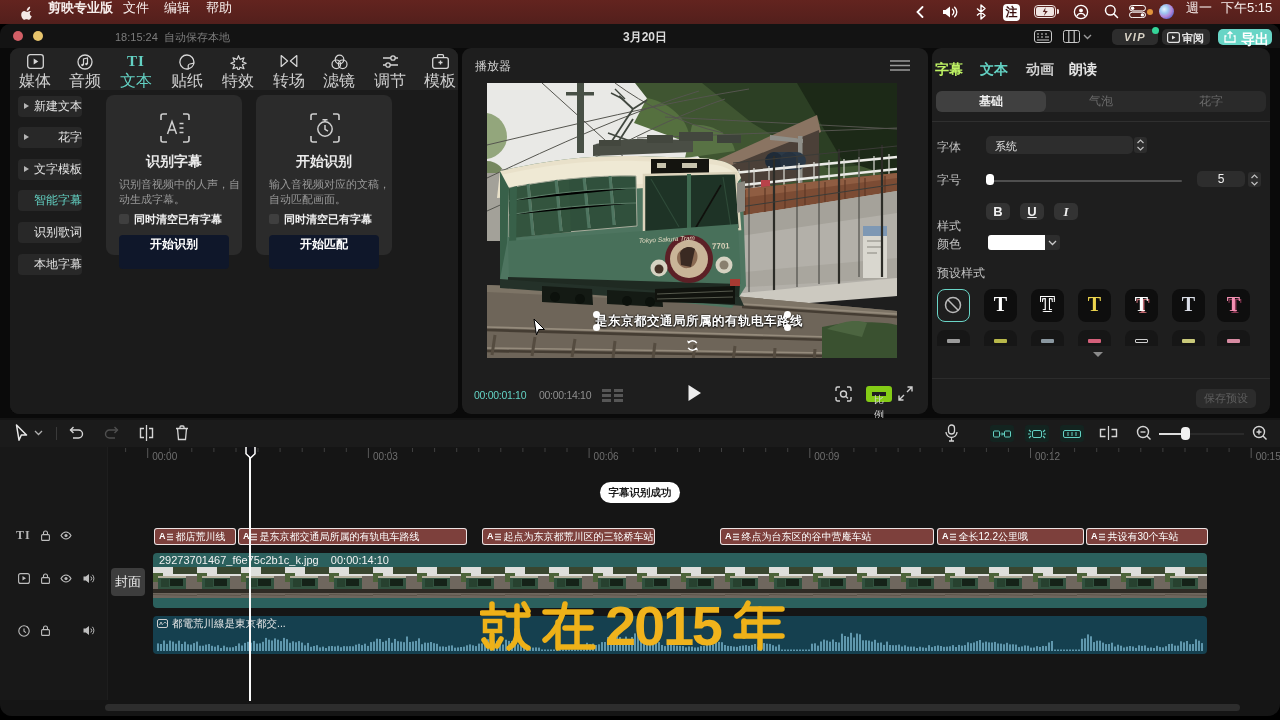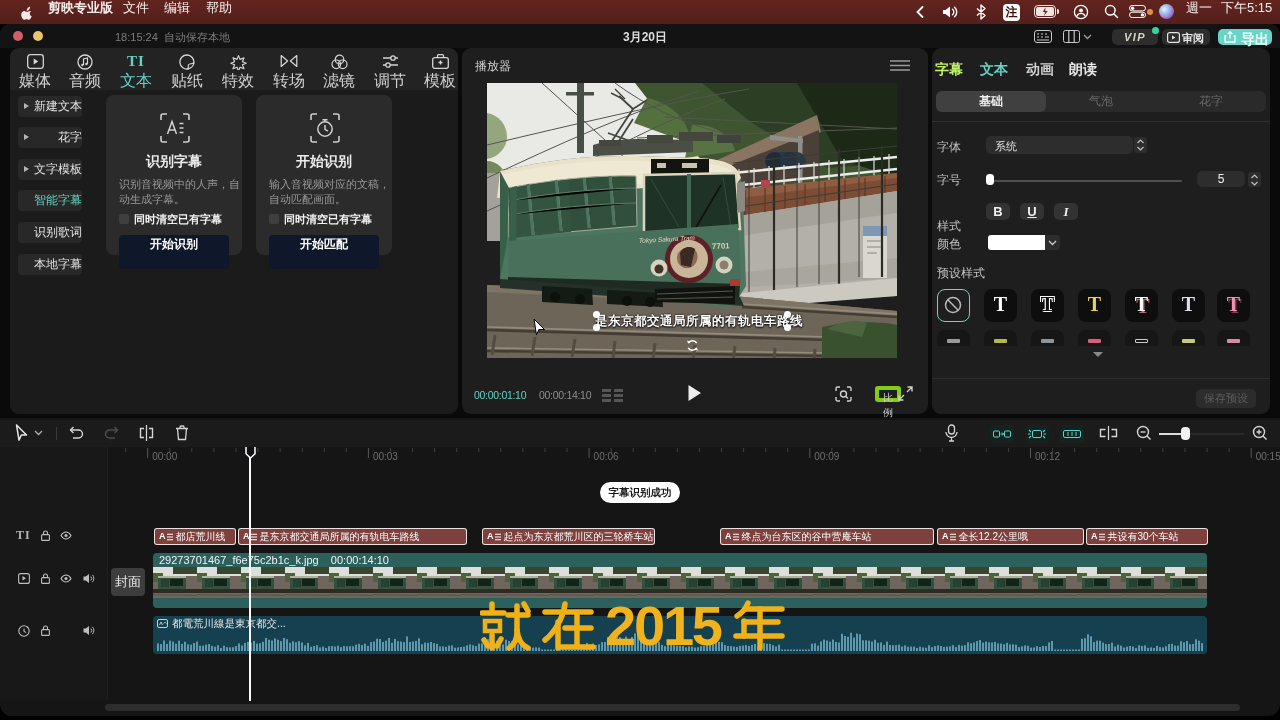--- a/index.html
+++ b/index.html
@@ -410,21 +410,21 @@
           </g>
         </svg>
       <svg class="abs" style="left:225px;top:336px" width="15" height="18" viewBox="0 0 15 18">
           <path d="M1.5 1l12.5 8-12.5 8z" fill="#ededed"></path>
         </svg>
       <svg class="abs" style="left:373px;top:338px" width="17" height="16" viewBox="0 0 17 16">
           <path d="M1 5V2.5A1.5 1.5 0 0 1 2.5 1H5M12 1h2.5A1.5 1.5 0 0 1 16 2.5V5M16 11v2.5a1.5 1.5 0 0 1-1.5 1.5H12M5 15H2.5A1.5 1.5 0 0 1 1 13.5V11" stroke="#d0d0d0" stroke-width="1.4" fill="none"></path>
           <circle cx="8.5" cy="8" r="3" stroke="#d0d0d0" stroke-width="1.4" fill="none"></circle>
           <path d="M11 10.5l2 2" stroke="#d0d0d0" stroke-width="1.4"></path>
         </svg>
-      <div class="abs" style="left:413px;top:338px;width:26px;height:16px;border:4px solid #84cc16;border-radius:3px;font-size:10px;color:#d0d0d0;text-align:center;line-height:15px">比例</div>
+      <div class="abs" style="left:404px;top:338px;width:26px;height:16px;border:6px solid #84cc16;border-radius:3px;font-size:10px;color:#d0d0d0;text-align:center;line-height:15px">比例</div>
       <svg class="abs" style="left:436px;top:338px" width="15" height="15" viewBox="0 0 15 15">
           <path d="M9.5 1H14v4.5M5.5 14H1V9.5M14 1L9 6M1 14l5-5" stroke="#d0d0d0" stroke-width="1.4" fill="none"></path>
         </svg>
     </div>
     <div class="abs panel" id="rpanel">
       <span class="abs rtab" style="left:3px;color:#bef264">字幕</span>
       <span class="abs rtab" style="left:48px;color:#63d1c3">文本</span>
       <span class="abs rtab" style="left:94px;color:#d0d0d0">动画</span>
       <span class="abs rtab" style="left:137px;color:#e5e5e5">朗读</span>
       <div class="abs" style="left:4px;top:43px;width:330px;height:21px;background:#2a2a2a;border-radius:6px">

